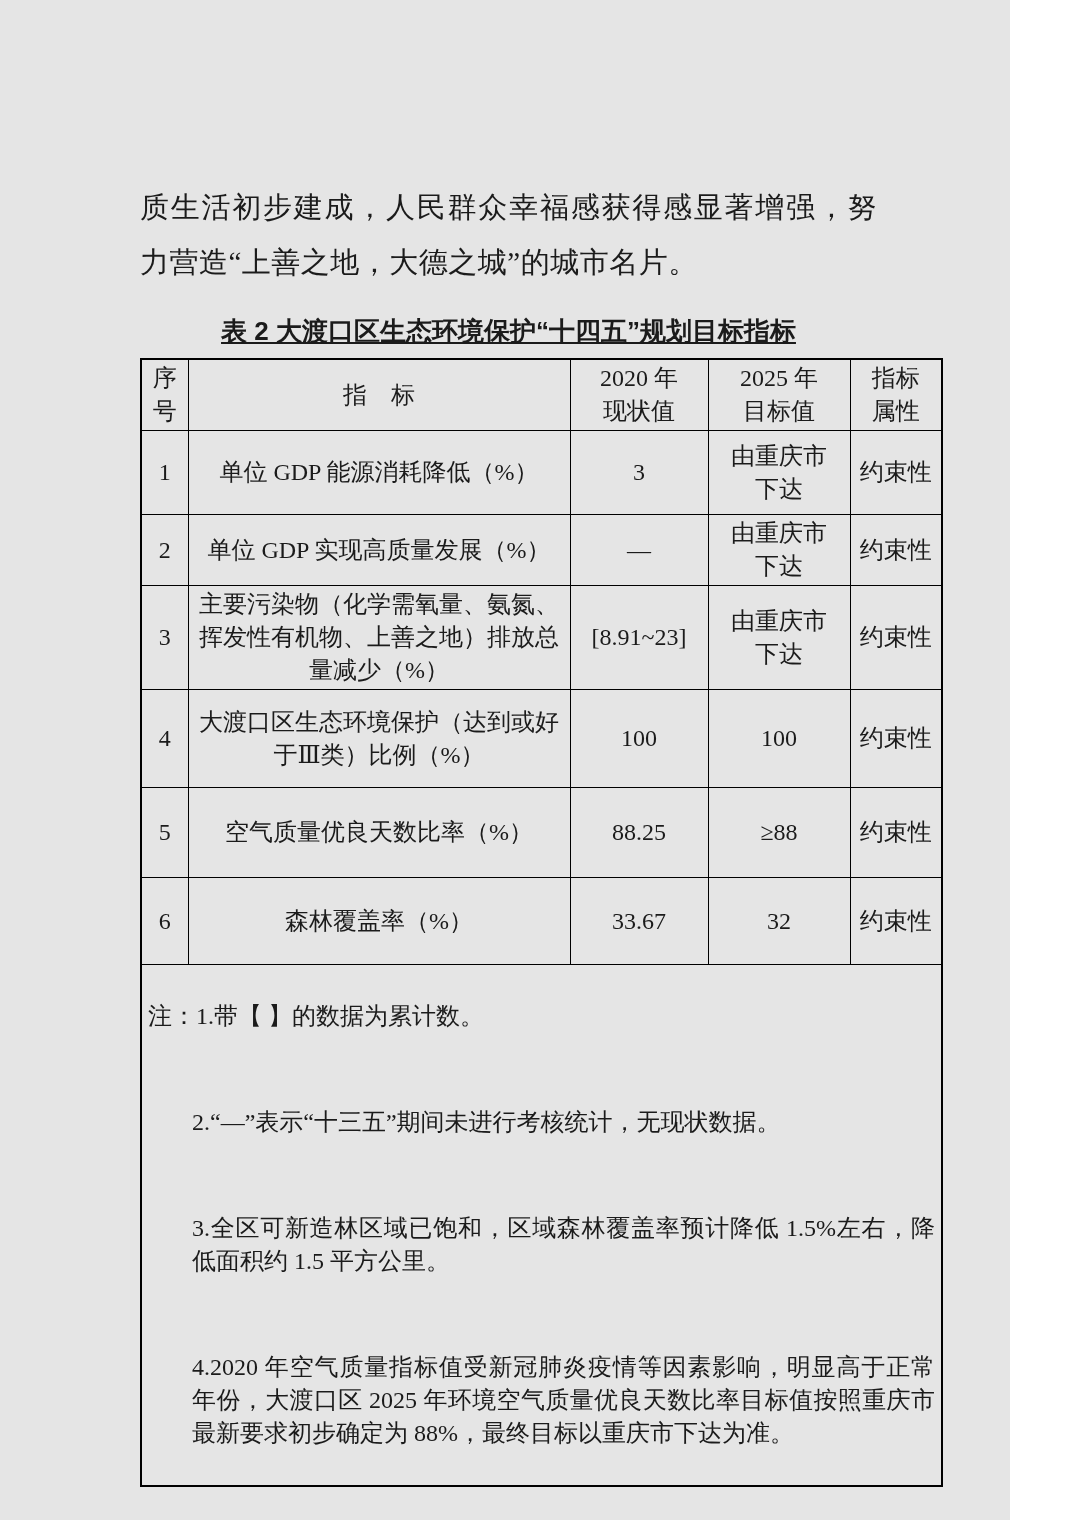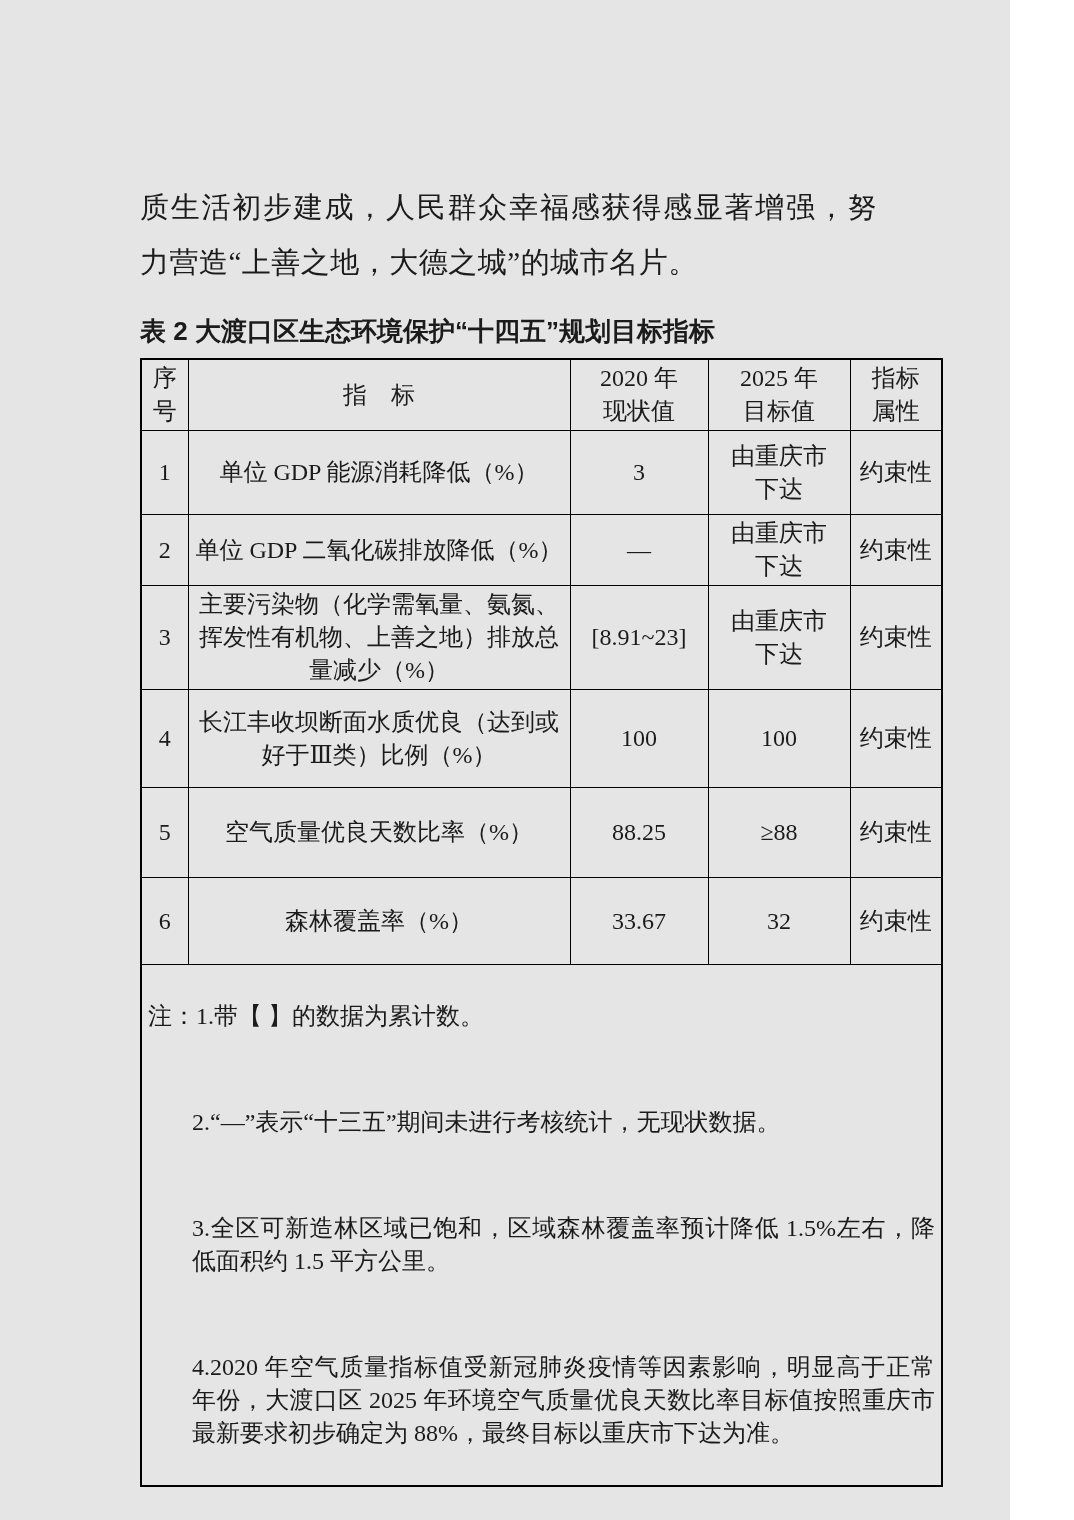--- a/index.html
+++ b/index.html
@@ -21,25 +21,26 @@
   .para {
     font-size: 29px;
     line-height: 55px;
     text-align: justify;
     letter-spacing: 0.5px;
   }
   .para.indent { text-indent: 2em; }
   .table-title {
     margin-top: 24px;
     margin-bottom: 10px;
-    text-align: left;
+    text-align: center;
     font-family: "Liberation Sans", "DejaVu Sans", sans-serif;
     font-weight: bold;
     font-size: 26px;
     line-height: 34px;
+    text-decoration: underline;
   }
   table.data {
     width: 801px;
     border-collapse: collapse;
     table-layout: fixed;
     border: 2px solid #000;
   }
   table.data th, table.data td {
     border: 1px solid #000;
     font-weight: normal;
@@ -101,37 +102,37 @@
       <tr class="r1">
         <td>1</td>
         <td>单位 GDP 能源消耗降低（%）</td>
         <td>3</td>
         <td>由重庆市
 下达</td>
         <td>约束性</td>
       </tr>
       <tr class="r2">
         <td>2</td>
-        <td>单位 GDP 二氧化碳排放降低（%）</td>
+        <td>单位 GDP 实现高质量发展（%）</td>
         <td>—</td>
         <td>由重庆市
 下达</td>
         <td>约束性</td>
       </tr>
       <tr class="r3">
         <td>3</td>
         <td>主要污染物（化学需氧量、氨氮、挥发性有机物、上善之地）排放总量减少（%）</td>
         <td>[8.91~23]</td>
         <td>由重庆市
 下达</td>
         <td>约束性</td>
       </tr>
       <tr class="r4">
         <td>4</td>
-        <td>长江丰收坝断面水质优良（达到或好于Ⅲ类）比例（%）</td>
+        <td>大渡口区生态环境保护（达到或好于Ⅲ类）比例（%）</td>
         <td>100</td>
         <td>100</td>
         <td>约束性</td>
       </tr>
       <tr class="r5">
         <td>5</td>
         <td>空气质量优良天数比率（%）</td>
         <td>88.25</td>
         <td>≥88</td>
         <td>约束性</td>

